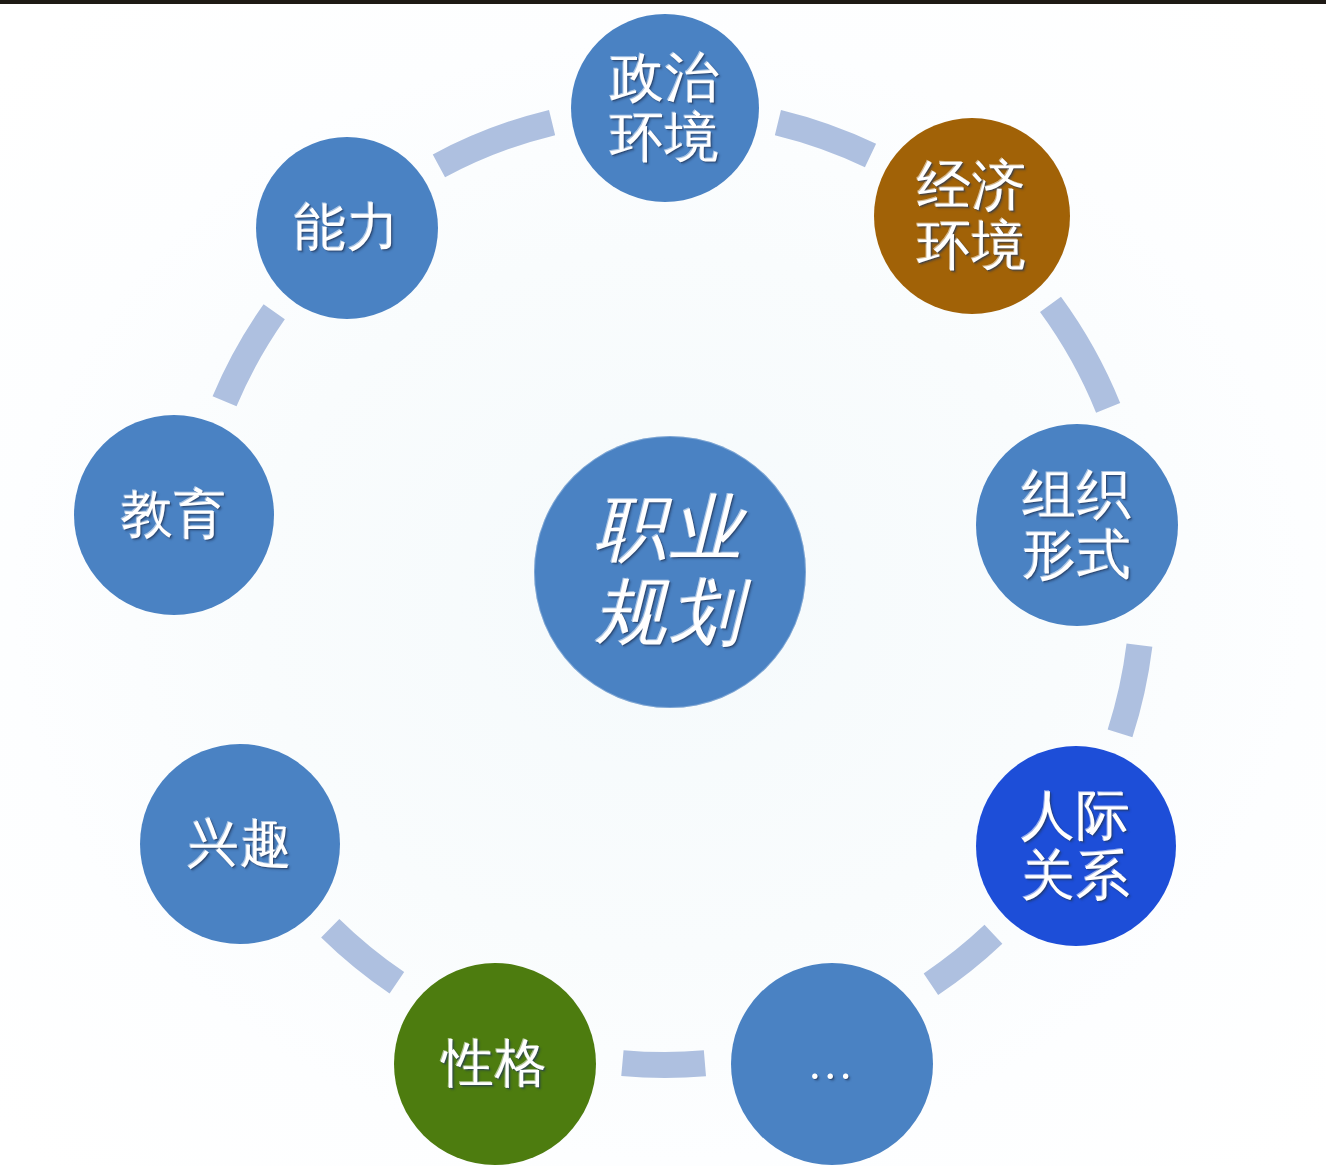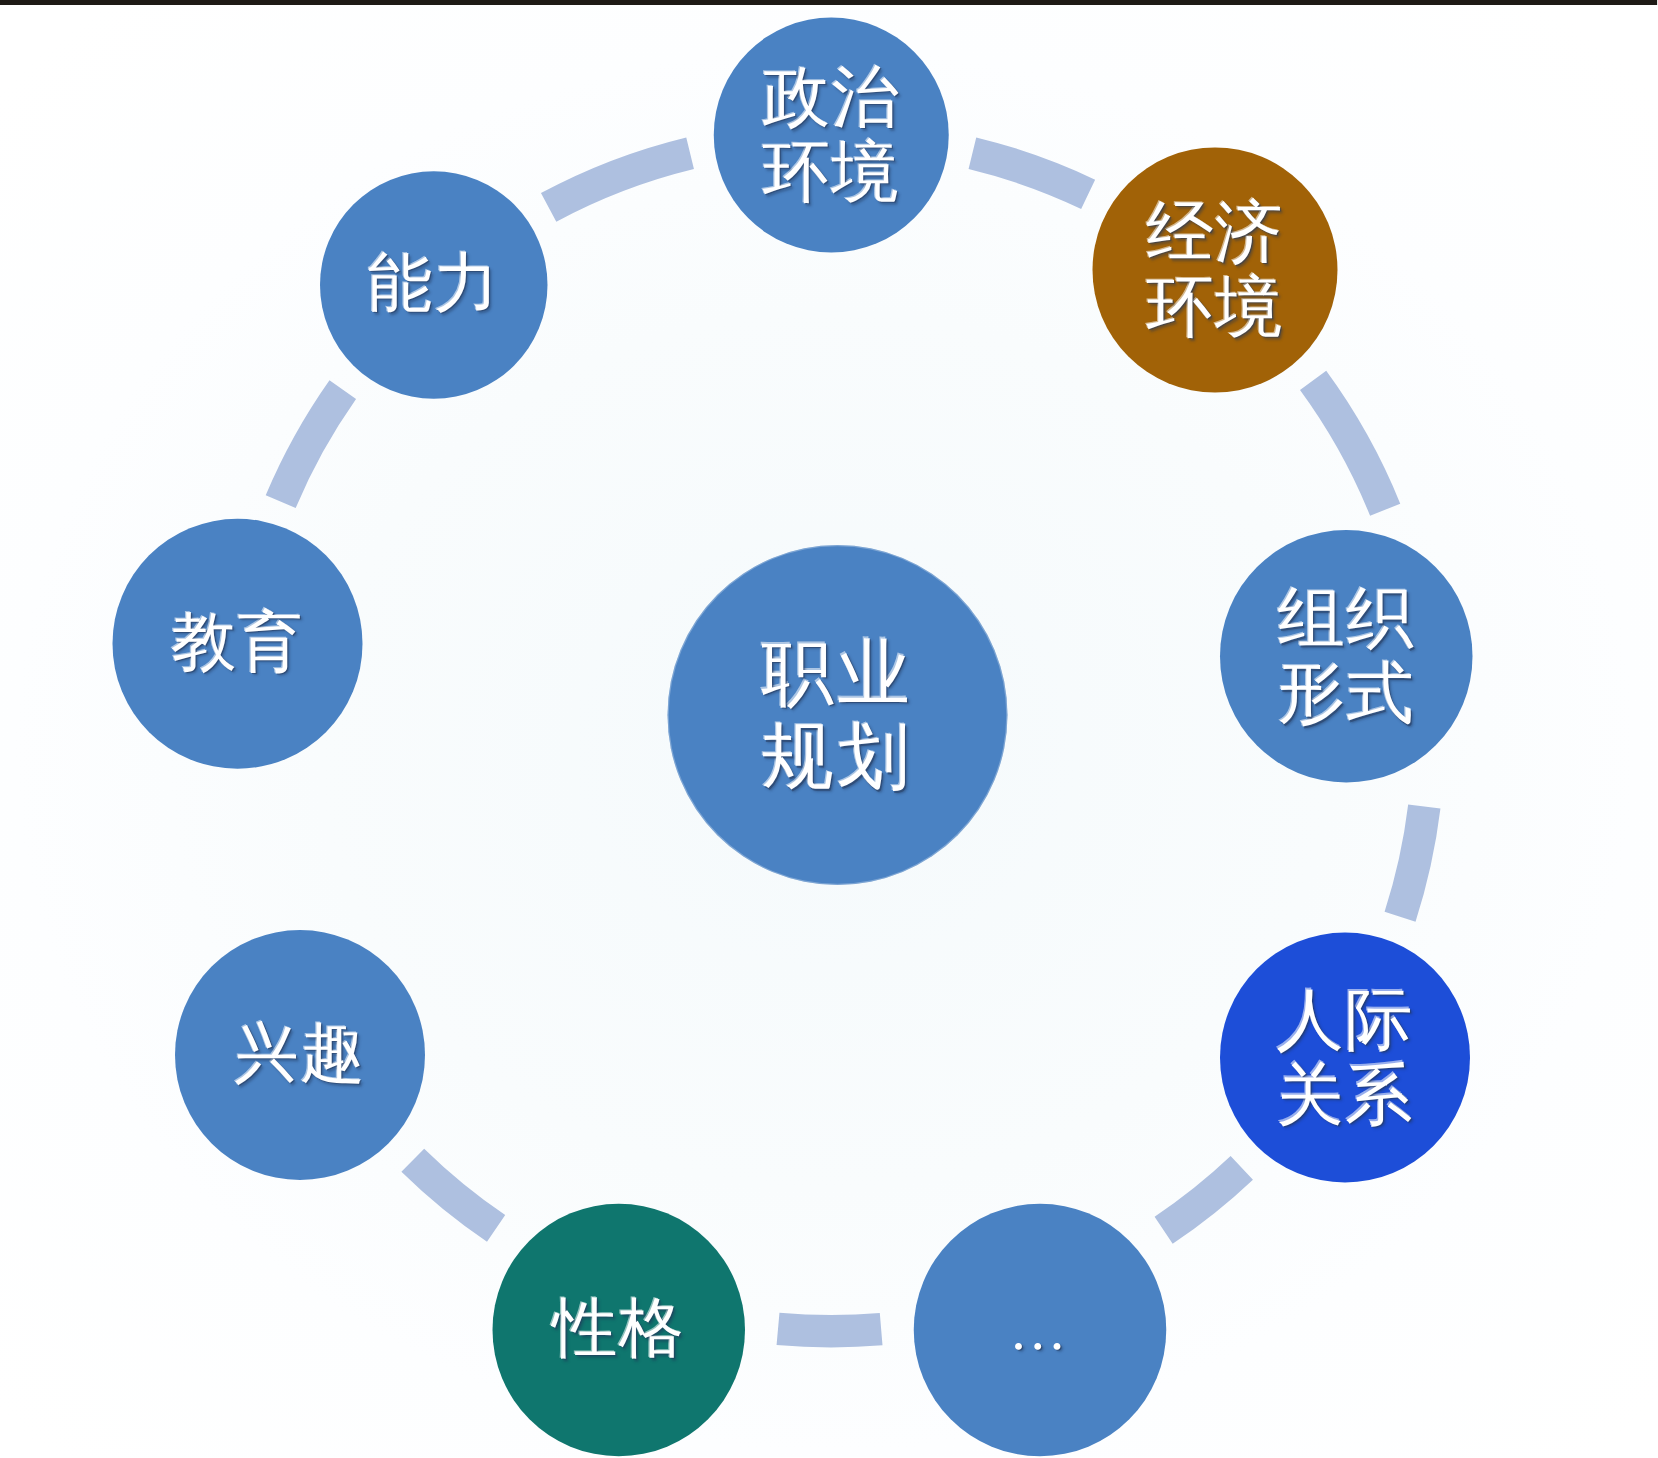--- a/index.html
+++ b/index.html
@@ -57,23 +57,24 @@
       1px 1px 0 rgba(40,60,95,0.55),
       2px 2px 2px rgba(30,50,85,0.40),
       -1px -1px 0 rgba(255,255,255,0.55);
     white-space: pre-line;
     user-select: none;
   }
   #center-node {
     box-shadow: 0 0 0 1px rgba(255,255,255,0.28) inset;
   }
   #center-node .node-label {
-    font-size: 58px;
+    font-size: 72px;
     line-height: 1.16;
     letter-spacing: 0.05em;
+    font-style: italic;
   }
   .outer .node-label {
     font-size: 52px;
   }
   .outer.two-line .node-label {
     font-size: 54px;
     line-height: 1.12;
   }
   .outer.dots .node-label {
     font-size: 46px;
@@ -117,27 +118,27 @@
         <span class="node-label">组织
 形式</span>
       </div>
       <div class="node outer two-line" style="left: 976px; top: 746px; width: 200px; height: 200px; background: #1d4ed8;">
         <span class="node-label">人际
 关系</span>
       </div>
       <div class="node outer dots" style="left: 731px; top: 963px; width: 202px; height: 202px; background: rgb(74, 130, 195);">
         <span class="node-label">…</span>
       </div>
-      <div class="node outer" style="left: 394px; top: 963px; width: 202px; height: 202px; background: #0f766e;">
+      <div class="node outer" style="left: 394px; top: 963px; width: 202px; height: 202px; background: #4d7c0f;">
         <span class="node-label">性格</span>
       </div>
       <div class="node outer" style="left: 140px; top: 744px; width: 200px; height: 200px; background: rgb(74, 130, 195);">
         <span class="node-label">兴趣</span>
       </div>
-      <div class="node outer" style="left: 90px; top: 415px; width: 200px; height: 200px; background: rgb(74, 130, 195);">
+      <div class="node outer" style="left: 74px; top: 415px; width: 200px; height: 200px; background: rgb(74, 130, 195);">
         <span class="node-label">教育</span>
       </div>
       <div class="node outer" style="left: 256px; top: 137px; width: 182px; height: 182px; background: rgb(74, 130, 195); text-align: center;">
         <span class="node-label">能力</span>
       </div>
       <div class="node" id="center-node" style="left: 534px; top: 436px; width: 272px; height: 272px; background: rgb(74, 130, 195);">
         <span class="node-label">职业
 规划</span>
       </div>
     </div>

